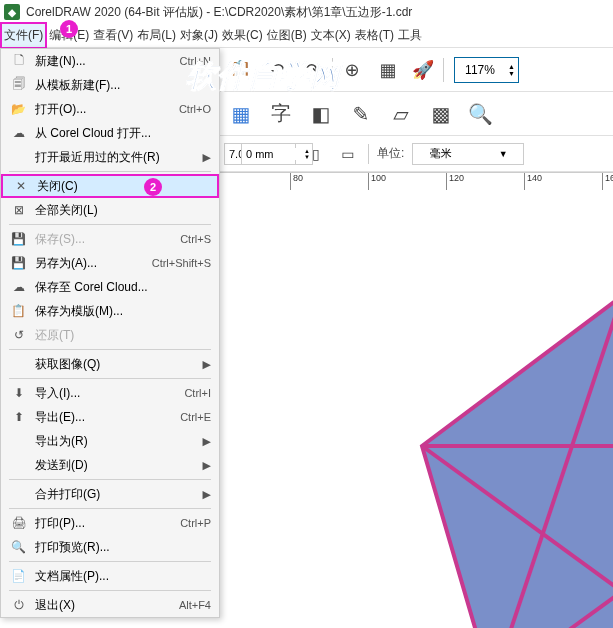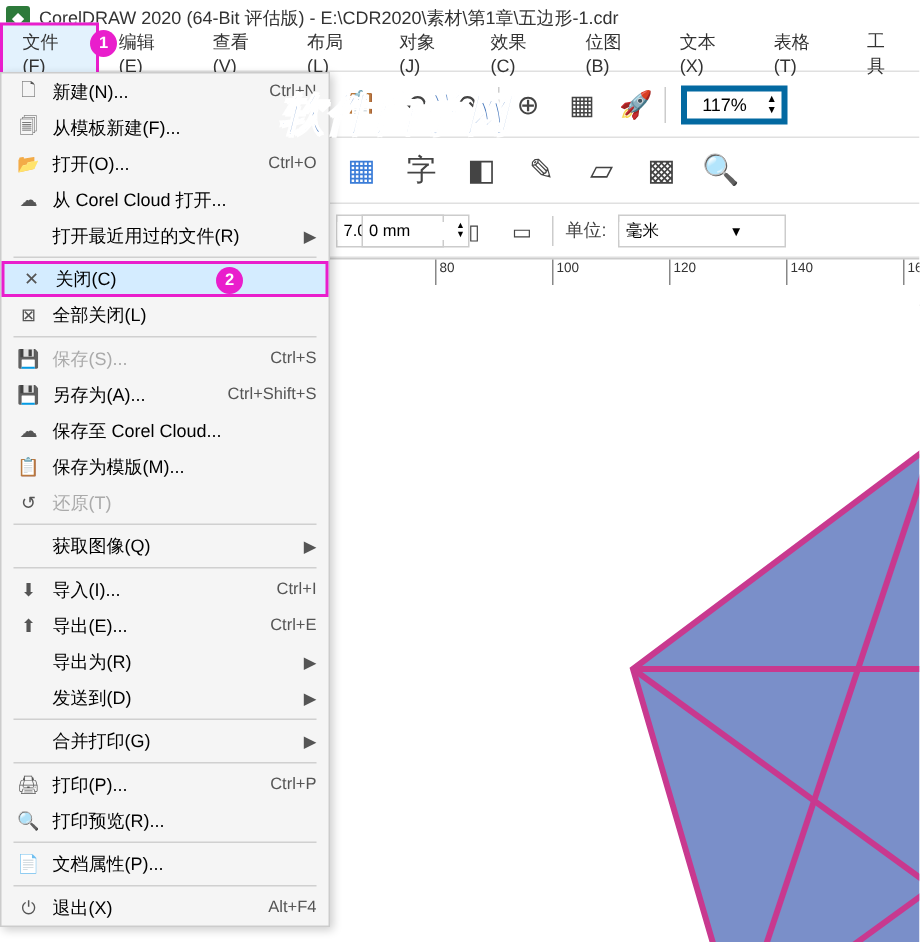--- a/index.html
+++ b/index.html
@@ -1,35 +1,35 @@
 <!DOCTYPE html>
 <html><head>
 <meta charset="utf-8">
 <style>
 * { margin: 0; padding: 0; box-sizing: border-box; font-family: "Microsoft YaHei", sans-serif; }
 body { width: 613px; height: 628px; overflow: hidden; background: #fff; position: relative; }
 .titlebar { height: 24px; background: #fff; display: flex; align-items: center; padding: 0 4px; font-size: 12px; color: #333; }
 .titlebar .logo { width: 16px; height: 16px; background: #2d7a3a; margin-right: 6px; border-radius: 2px; display: flex; align-items: center; justify-content: center; color: #fff; font-size: 10px; font-weight: bold; }
 .menubar { height: 24px; background: #fff; display: flex; align-items: center; font-size: 12px; color: #333; border-bottom: 1px solid #e0e0e0; }
-.menubar .menu-item { padding: 3px 13px; cursor: pointer; }
+.menubar .menu-item { padding: 3px 2px; cursor: pointer; }
 .menubar .menu-item.active { background: #e3f2fd; border: 2px solid #e91ecc; position: relative; }
 .badge { position: absolute; width: 18px; height: 18px; border-radius: 50%; background: #e91ecc; color: #fff; font-size: 11px; display: flex; align-items: center; justify-content: center; font-weight: bold; }
 .badge-1 { top: 20px; left: 60px; z-index: 100; }
 .dropdown { position: absolute; top: 48px; left: 0; width: 220px; background: #f5f5f5; border: 1px solid #ccc; box-shadow: 2px 2px 6px rgba(0,0,0,0.2); z-index: 50; font-size: 12px; }
 .dropdown-item { display: flex; align-items: center; height: 24px; padding: 0 8px; cursor: pointer; }
 .dropdown-item .icon { width: 20px; height: 16px; margin-right: 6px; display: flex; align-items: center; justify-content: center; font-size: 12px; color: #555; }
 .dropdown-item .label { flex: 1; }
 .dropdown-item .shortcut { color: #555; font-size: 11px; }
 .dropdown-item.disabled { color: #aaa; }
 .dropdown-item.highlighted { background: #d4ecff; border: 2px solid #e91ecc; position: relative; }
 .dropdown .divider { height: 1px; background: #d0d0d0; margin: 2px 8px; }
 .badge-2 { right: 55px; top: 2px; }
 .toolbar { height: 44px; background: #fff; display: flex; align-items: center; padding: 0 4px; gap: 2px; border-bottom: 1px solid #e0e0e0; margin-left: 220px; }
 .tool-btn { width: 34px; height: 34px; display: flex; align-items: center; justify-content: center; cursor: pointer; border: 1px solid transparent; font-size: 18px; color: #444; }
-.zoom-box { display: flex; align-items: center; border: 4px solid #0369a1; height: 26px; margin-left: 8px; }
+.zoom-box { display: flex; align-items: center; border: 1px solid #0369a1; height: 26px; margin-left: 8px; }
 .zoom-box input { border: none; width: 50px; text-align: center; font-size: 12px; outline: none; }
 .zoom-box .arrows { display: flex; flex-direction: column; font-size: 7px; padding: 0 3px; cursor: pointer; }
 .ribbon { height: 44px; background: #fff; display: flex; align-items: center; gap: 6px; border-bottom: 1px solid #e0e0e0; margin-left: 220px; padding: 0 4px; }
 .ribbon .tool-btn { font-size: 20px; }
 .props { height: 36px; background: #fff; display: flex; align-items: center; gap: 8px; margin-left: 220px; padding: 0 4px; font-size: 12px; border-bottom: 1px solid #e0e0e0; }
 .props .input-box { border: 1px solid #ccc; height: 22px; display: flex; align-items: center; }
 .props .input-box input { border: none; width: 60px; font-size: 11px; padding: 0 4px; outline: none; }
 .props .input-box .arrows { display: flex; flex-direction: column; font-size: 6px; padding: 0 2px; cursor: pointer; }
 .props .lbl { color: #444; }
 .ruler-h { position: absolute; top: 172px; left: 220px; right: 0; height: 32px; background: #fff; border-top: 1px solid #ccc; border-bottom: 1px solid #ccc; font-size: 9px; color: #333; }
@@ -96,21 +96,21 @@
     <input value="7.0 mm" style="">
     <div class="arrows">
         <span>▲</span>
         <span>▼</span>
       </div>
   </div>
   <div class="tool-btn" style="width:24px;height:24px;font-size:14px;">▯</div>
   <div class="tool-btn" style="width:24px;height:24px;font-size:14px;">▭</div>
   <div style="width:1px;height:20px;background:#ccc;"></div>
   <span class="lbl">单位:</span>
-  <div class="input-box" style="width:112px;">
+  <div class="input-box" style="width:112px;justify-content:center;">
     <input style="width: 70px;" value="毫米">
     <span style="font-size:9px;padding:0 3px;">▼</span>
   </div>
 </div>
 
 <div style="position:absolute;top:136px;left:220px;height:36px;display:flex;align-items:center;padding:0 21px;font-size:12px;">
   <div class="input-box" style="border:1px solid #ccc;height:22px;display:flex;align-items:center;">
     <input style="border: none; width: 60px; font-size: 11px; padding: 0px 4px; outline: none;" value="0 mm">
     <div class="arrows" style="display:flex;flex-direction:column;font-size:6px;padding:0 2px;">
         <span>▲</span>

